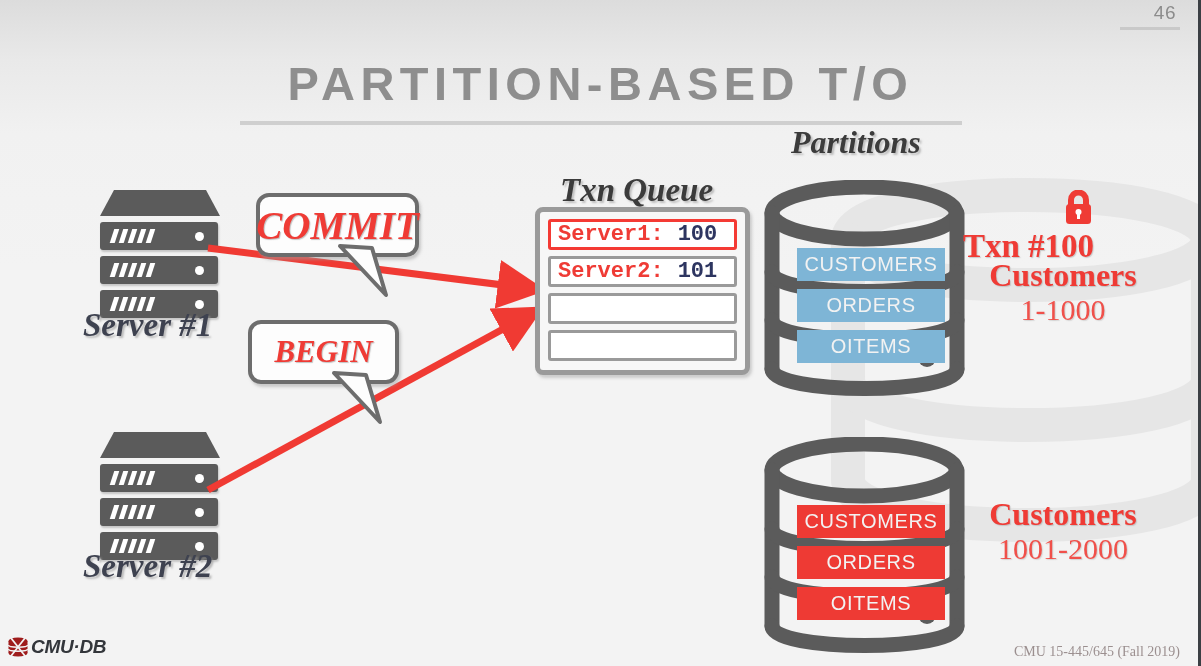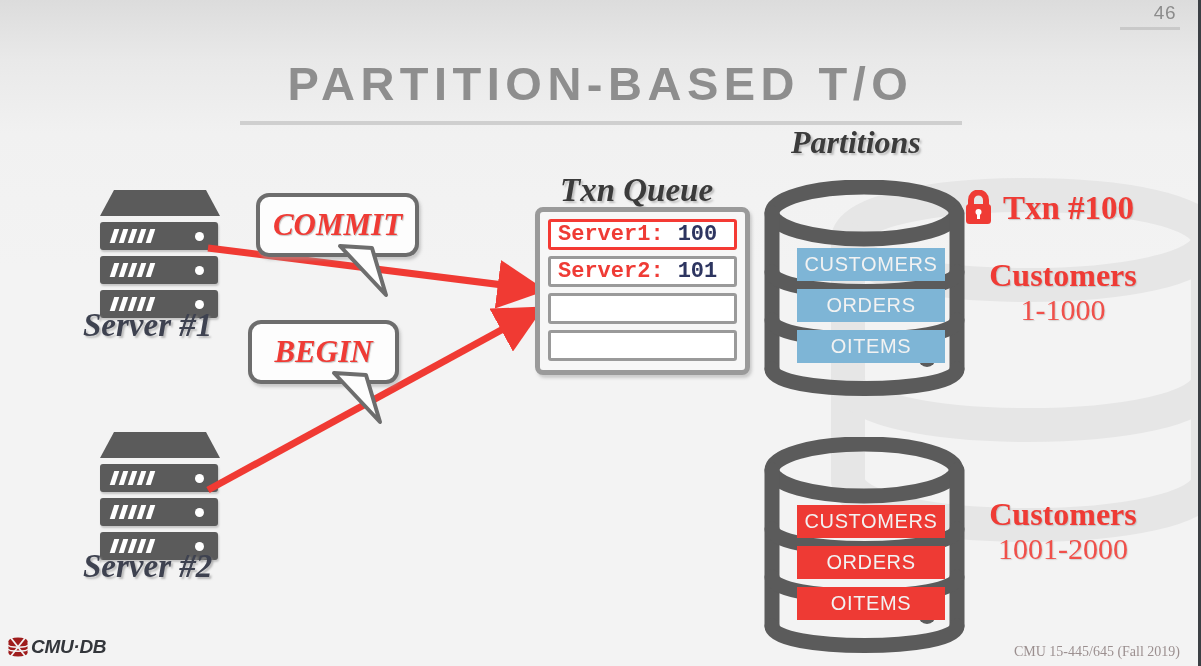--- a/index.html
+++ b/index.html
@@ -83,21 +83,21 @@
     display:flex;align-items:center;justify-content:center;
     box-shadow:2px 3px 3px rgba(160,160,160,.5);
   }
   .bubble span{
     font-family:"Liberation Serif", serif;
     font-weight:bold;font-style:italic;color:#ef3b35;
     text-shadow:1px 1px 1px rgba(120,120,120,.45);
     white-space:nowrap;
   }
   .bubble-commit{left:256px;top:193px;width:155px;height:56px;}
-  .bubble-commit span{font-size:31px;}
+  .bubble-commit span{font-size:39px;}
   .bubble-begin{left:248px;top:320px;width:143px;height:56px;}
   .bubble-begin span{font-size:31px;}
   .tail{position:absolute;pointer-events:none;}
 
   
   .queue{
     position:absolute;left:535px;top:207px;width:215px;height:168px;
     background:#f7f7f7;border:5px solid #9a9a9a;border-radius:8px;
     box-shadow:2px 3px 3px rgba(165,165,165,.5);
     box-sizing:border-box;padding:7px 8px;
@@ -125,21 +125,21 @@
     color:#f2f2f2;font-size:20px;letter-spacing:.6px;
     font-family:"Liberation Sans", sans-serif;
   }
   .tbl.blue{background:#7eb5d6;}
   .tbl.red{background:#ee3a34;}
   .tbl-a{top:68px;}
   .tbl-b{top:109px;}
   .tbl-c{top:150px;}
 
   
-  .lockrow{position:absolute;left:963px;top:190px;display:flex;align-items:flex-start;gap:9px;}
+  .lockrow{position:absolute;left:963px;top:190px;display:flex;align-items:flex-end;gap:2px;flex-direction:column;}
   .txnlbl{
     font-family:"Liberation Serif", serif;font-weight:bold;color:#ef3b35;font-size:33px;
     text-shadow:1px 1px 1px rgba(160,160,160,.5);white-space:nowrap;
   }
   .custblk{position:absolute;text-align:center;width:210px;}
   .custblk .name{
     font-family:"Liberation Serif", serif;font-weight:bold;color:#ef3b35;font-size:32px;
     text-shadow:1px 1px 1px rgba(160,160,160,.5);line-height:1.1;
   }
   .custblk .rng{

